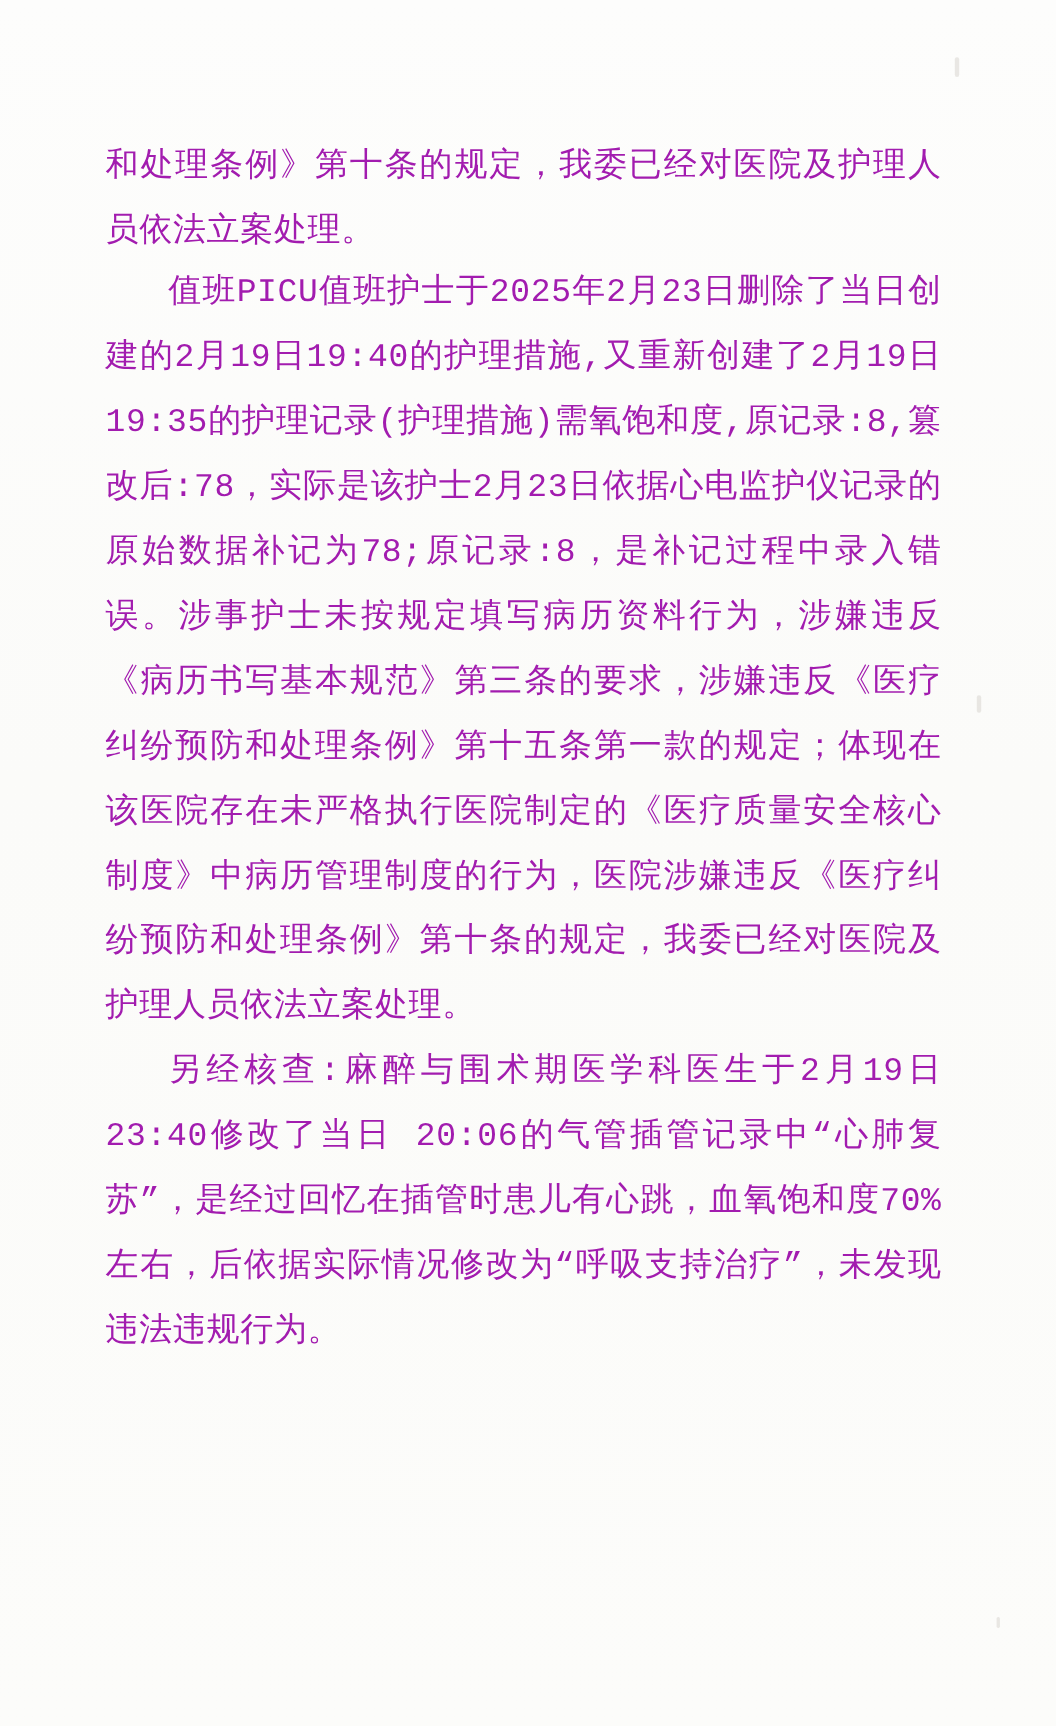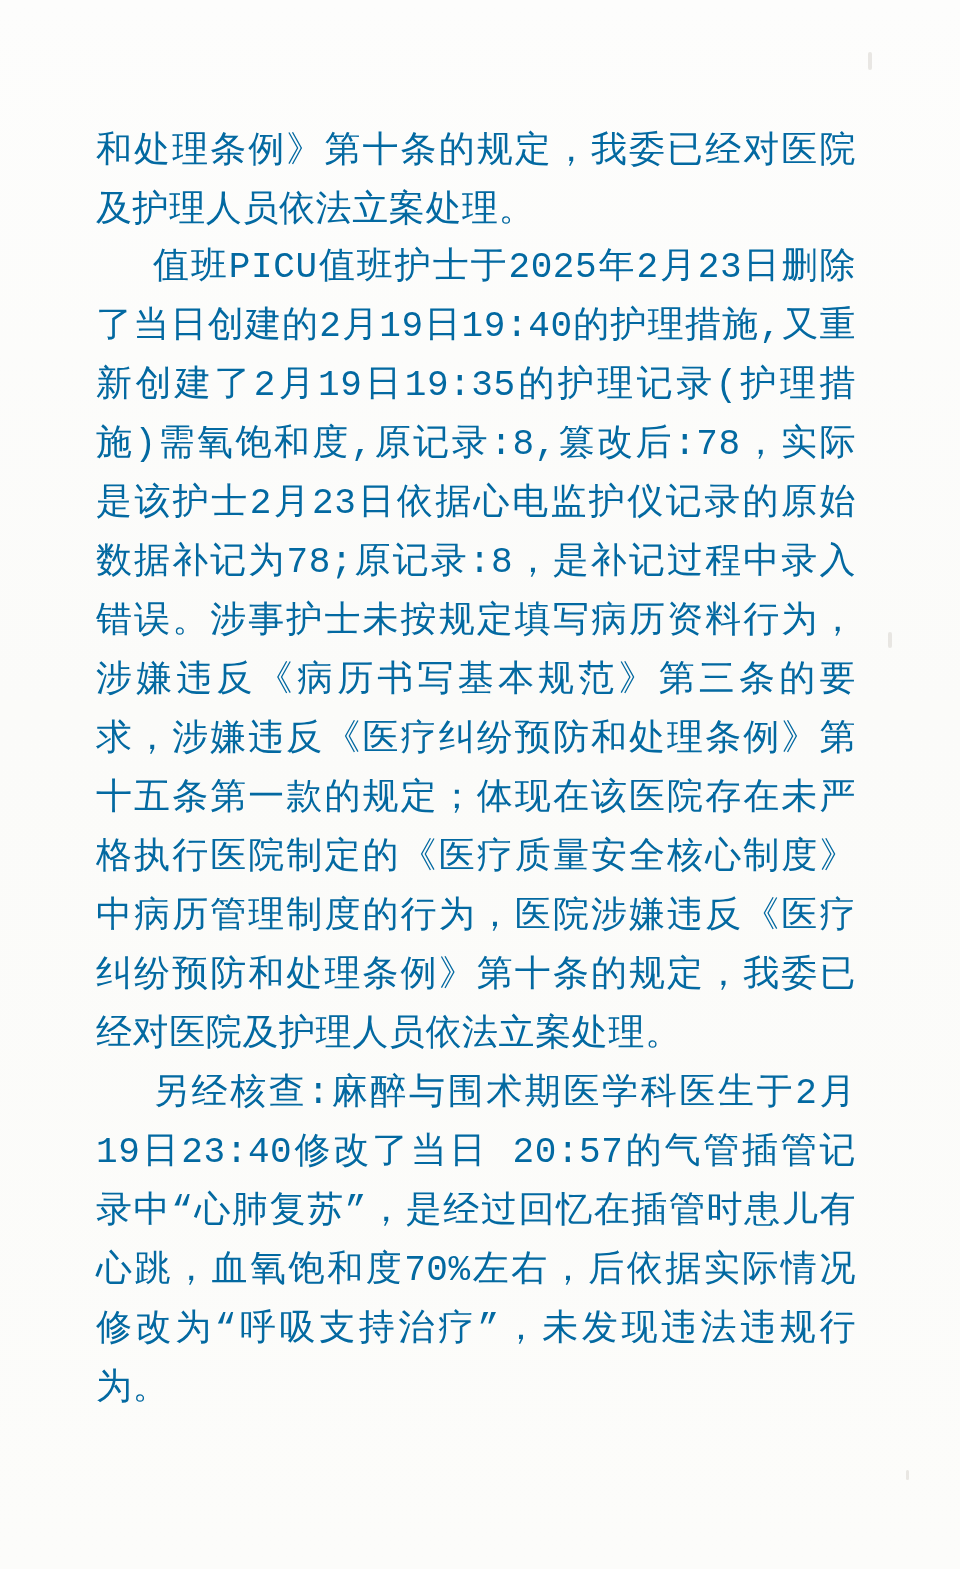--- a/index.html
+++ b/index.html
@@ -34,23 +34,23 @@
 
   .doc-body {
     position: absolute;
     left: 96px;
     top: 120px;
     width: 760px;
   }
 
   p.para {
     margin: 0 0 0 0;
-    font-size: 36px;
+    font-size: 30px;
     line-height: 59px;
-    color: #0369a1;
+    color: #a21caf;
     letter-spacing: 0.6px;
     text-align: justify;
     text-justify: inter-ideograph;
     font-family: "Liberation Serif", "DejaVu Serif", serif;
   }
 
   p.indent {
     text-indent: 57px;
     font-family: Liberation Mono, monospace;
   }
@@ -96,16 +96,16 @@
   <div class="speck s2"></div>
   <div class="speck s3"></div>
 
   <div class="doc-body">
 
     <p class="para">和处理条例》第十条的规定，我委已经对医院及护理人员依法立案处理。</p>
 
     <p class="para indent">值班PICU值班护士于2025年2月23日删除了当日创建的2月19日19:40的护理措施,又重新创建了2月19日19:35的护理记录(护理措施)需氧饱和度,原记录:8,篡改后:78，实际是该护士2月23日依据心电监护仪记录的原始数据补记为78;原记录:8，是补记过程中录入错误。涉事护士未按规定填写病历资料行为，涉嫌违反《病历书写基本规范》第三条的要求，涉嫌违反《医疗纠纷预防和处理条例》第十五条第一款的规定；体现在该医院存在未严格执行医院制定的《医疗质量安全核心制度》中病历管理制度的行为，医院涉嫌违反《医疗纠纷预防和处理条例》第十条的规定，我委已经对医院及护理人员依法立案处理。</p>
 
 
-    <p class="para indent">另经核查:麻醉与围术期医学科医生于2月19日23:40修改了当日 20:57的气管插管记录中“心肺复苏”，是经过回忆在插管时患儿有心跳，血氧饱和度70%左右，后依据实际情况修改为“呼吸支持治疗”，未发现违法违规行为。</p>
+    <p class="para indent">另经核查:麻醉与围术期医学科医生于2月19日23:40修改了当日 20:06的气管插管记录中“心肺复苏”，是经过回忆在插管时患儿有心跳，血氧饱和度70%左右，后依据实际情况修改为“呼吸支持治疗”，未发现违法违规行为。</p>
 
   </div>
 </div>
 
 </body></html>

